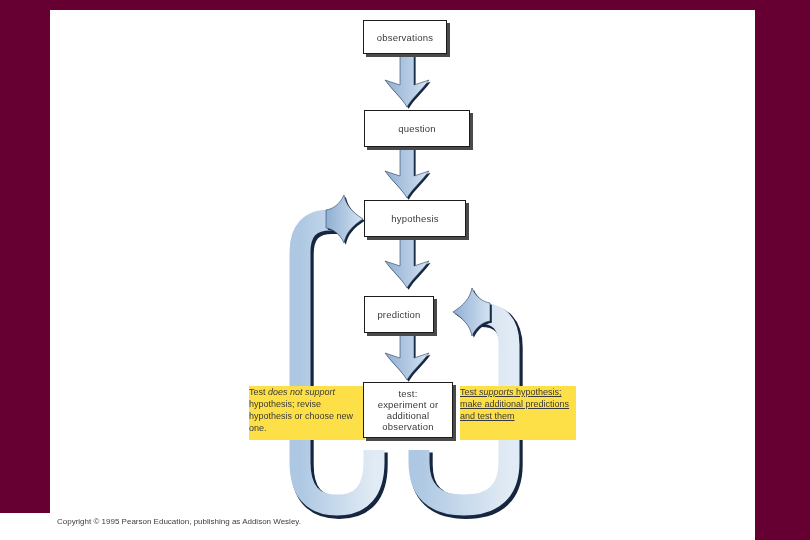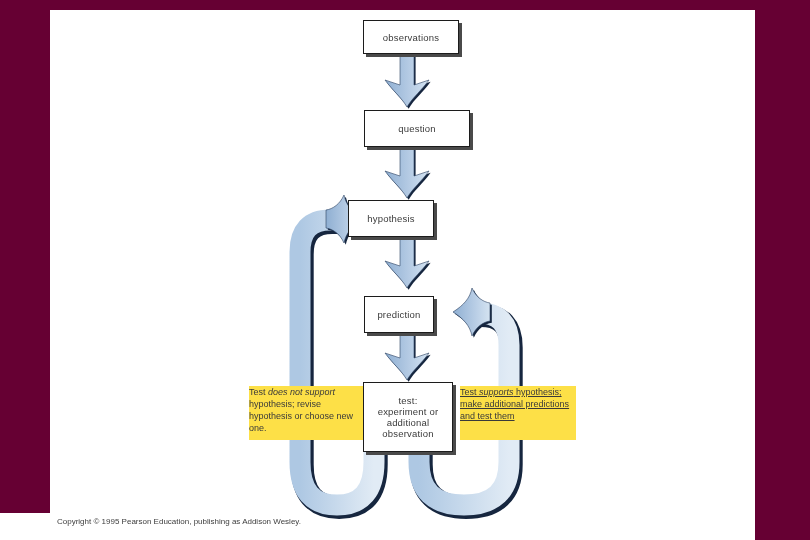--- a/index.html
+++ b/index.html
@@ -30,25 +30,25 @@
     border: 1.5px solid #1c1c1c;
     box-shadow: 3px 3px 0 #4a4a4a;
     display: flex; align-items: center; justify-content: center;
     text-align: center;
     font-size: 9.5px; color: #3a3a3a;
     letter-spacing: 0.2px;
     box-sizing: border-box;
     z-index: 3;
   }
   .flow-box.multiline { white-space: pre-line; line-height: 11px; }
-  #box-observations { left: 363px; top: 20px;  width: 96px; height: 34px; }
+  #box-observations { left: 363px; top: 20px;  width: 84px; height: 34px; }
   #box-question     { left: 364px; top: 110px; width: 106px; height: 37px; }
-  #box-hypothesis   { left: 348px; top: 200px; width: 86px; height: 37px; }
+  #box-hypothesis   { left: 364px; top: 200px; width: 102px; height: 37px; }
   #box-prediction   { left: 364px; top: 296px; width: 70px; height: 37px; }
-  #box-test         { left: 363px; top: 382px; width: 90px; height: 70px; }
+  #box-test         { left: 363px; top: 382px; width: 90px; height: 56px; }
   .loop-label {
     position: absolute;
     background: #fde047;
     font-size: 9px; line-height: 12px;
     color: #3a3a3a; text-align: left;
     z-index: 2;
   }
   #loop-label-left  { left: 249px; top: 386px; width: 116px; height: 54px; }
   #loop-label-right { left: 460px; top: 386px; width: 116px; height: 54px; text-decoration: underline; }
   .loop-label i { font-style: italic; }

